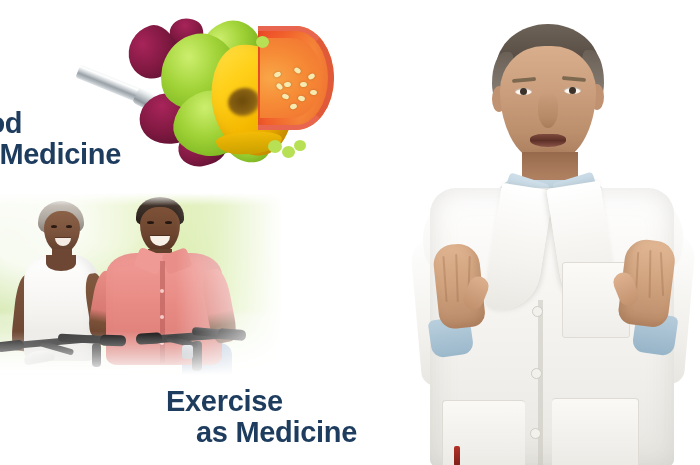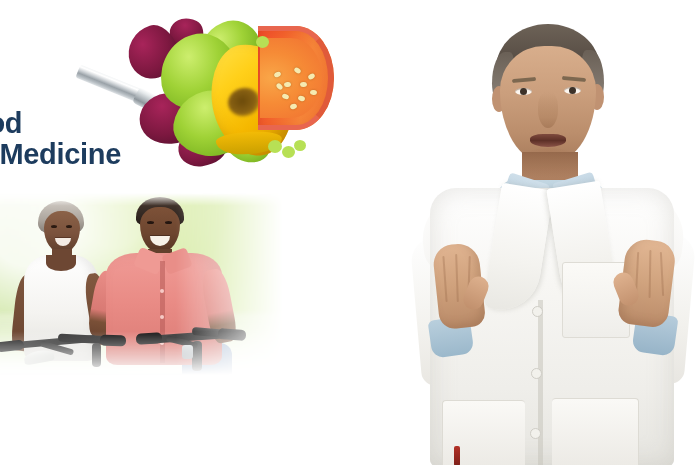--- a/index.html
+++ b/index.html
@@ -804,20 +804,24 @@
 
     <div class="bar hb-right"></div>
     <div class="bar hb-right2"></div>
     <div class="bar stem-r"></div>
     <div class="brake k2"></div>
     <div class="bell"></div>
     <div class="grip g3"></div>
     <div class="grip g4"></div>
   </div>
 
+  <div class="headline" id="exercise-headline">
+    <div class="ln1">Exercise</div>
+    <div class="ln2">as Medicine</div>
+  </div>
 
   <div id="doctor-photo">
 
     <div class="d-sleeve-l"></div>
     <div class="d-sleeve-r"></div>
     <div class="d-shoulder-l"></div>
     <div class="d-shoulder-r"></div>
 
     <div class="d-hair"></div>
     <div class="d-hair-side-l"></div>

